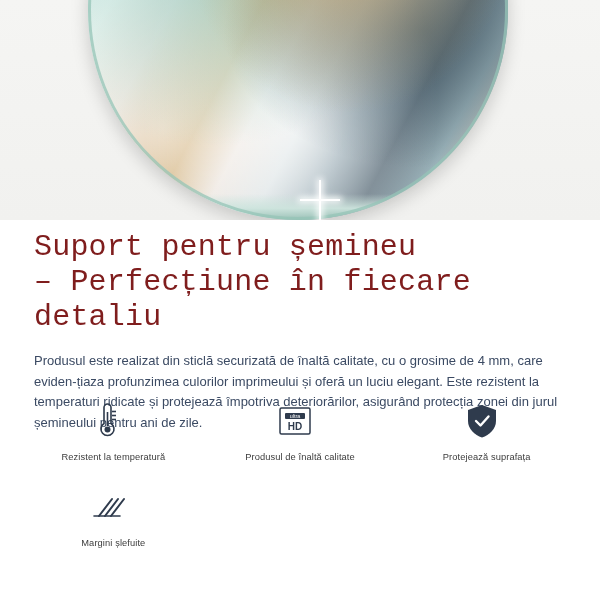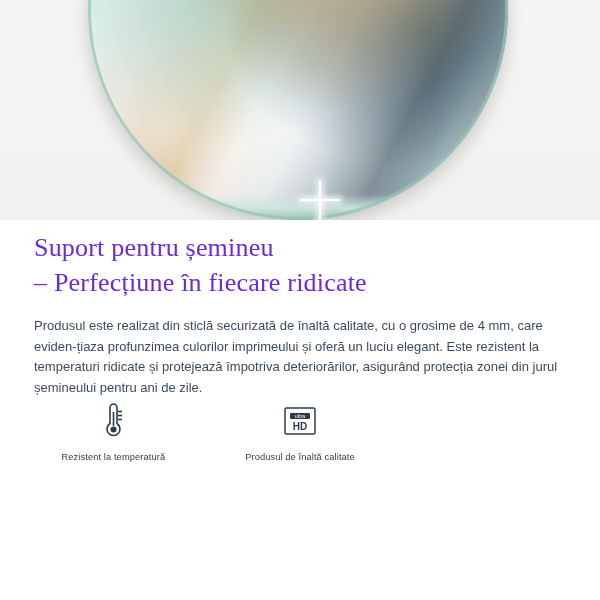--- a/index.html
+++ b/index.html
@@ -98,25 +98,25 @@
   .sparkle::after  { width: 2px;  height: 40px; }
 
   
   .content {
     position: absolute;
     left: 0; top: 220px;
     width: 600px;
     padding: 0 34px;
   }
   h1.title {
-    font-family: Liberation Serif, serif;
+    font-family: Liberation Mono, monospace;
     font-weight: 400;
-    font-size: 26px;
+    font-size: 30px;
     line-height: 35px;
-    color: #6d28d9;
+    color: #7f1d1d;
     margin-top: 10px;
     letter-spacing: 0.2px;
   }
   h1.title .line2 { display: block; }
   p.body-text {
     margin-top: 16px;
     font-size: 13px;
     line-height: 20.5px;
     color: #3b4a63;
     max-width: 534px;
@@ -133,21 +133,21 @@
     padding: 0 20px;
   }
   .feature {
     display: flex;
     flex-direction: column;
     align-items: center;
     justify-content: flex-start;
   }
   .feature-icon {
     width: 46px; height: 46px;
-    display: flex; align-items: center; justify-content: center;
+    display: flex; align-items: center; 
     color: #2f3b4d;
   }
   .feature-label {
     margin-top: 8px;
     font-size: 9.3px;
     color: #3c3c3c;
     text-align: left;
     letter-spacing: 0.1px;
   }
   svg { display: block; }
@@ -160,21 +160,21 @@
   <div class="hero">
     <div class="hero-bg"></div>
     <div class="glass-plate"></div>
     <div class="plate-edge"></div>
     <div class="sparkle"></div>
   </div>
 
   <div class="content">
     <h1 class="title">
       <span>Suport pentru șemineu</span>
-      <span class="line2">– Perfecțiune în fiecare ridicate</span>
+      <span class="line2">– Perfecțiune în fiecare detaliu</span>
     </h1>
     <p class="body-text">Produsul este realizat din sticlă securizată de înaltă calitate, cu o grosime de 4 mm, care eviden-țiaza profunzimea culorilor imprimeului și oferă un luciu elegant. Este rezistent la temperaturi ridicate și protejează împotriva deteriorărilor, asigurând protecția zonei din jurul șemineului pentru ani de zile.</p>
   </div>
 
   <div class="features">
 
     <div class="feature">
       <div class="feature-icon">
         <svg width="34" height="38" viewBox="0 0 34 38" fill="none" stroke="#2f3b4d" stroke-width="1.6">
           <path d="M14 5.5a3.5 3.5 0 0 1 7 0v16a6.5 6.5 0 1 1-7 0z"></path>
@@ -193,18 +193,38 @@
         <svg width="36" height="36" viewBox="0 0 36 36" fill="none" stroke="#2f3b4d" stroke-width="1.5">
           <rect x="3" y="5" width="30" height="26" rx="1.5"></rect>
           <rect x="8" y="10" width="20" height="6" rx="1" fill="#2f3b4d" stroke="none"></rect>
           <text x="18" y="15.2" font-size="5.4" fill="#ffffff" stroke="none" text-anchor="middle" font-family="Liberation Sans, sans-serif">ultra</text>
           <text x="18" y="26.5" font-size="10" fill="#2f3b4d" stroke="none" text-anchor="middle" font-weight="bold" font-family="Liberation Sans, sans-serif">HD</text>
         </svg>
       </div>
       <div class="feature-label">Produsul de înaltă calitate</div>
     </div>
 
-
-
+    <div class="feature">
+      <div class="feature-icon">
+        <svg width="36" height="38" viewBox="0 0 36 38" fill="none">
+          <path d="M18 3 L32 8 V19 C32 27 25.5 33 18 35.5 C10.5 33 4 27 4 19 V8 Z" fill="#2f3b4d"></path>
+          <path d="M12 19 L16.5 23.5 L24.5 14.5" stroke="#ffffff" stroke-width="2.4" fill="none" stroke-linecap="round" stroke-linejoin="round"></path>
+        </svg>
+      </div>
+      <div class="feature-label">Protejează suprafața</div>
+    </div>
+
+
+    <div class="feature">
+      <div class="feature-icon">
+        <svg width="36" height="34" viewBox="0 0 36 34" fill="none" stroke="#2f3b4d" stroke-width="2" stroke-linecap="round">
+          <line x1="9" y1="26" x2="22" y2="9"></line>
+          <line x1="15" y1="26" x2="28" y2="9"></line>
+          <line x1="21" y1="26" x2="34" y2="9"></line>
+          <line x1="4" y1="26" x2="30" y2="26" stroke-width="1.6"></line>
+        </svg>
+      </div>
+      <div class="feature-label">Margini șlefuite</div>
+    </div>
 
 
   </div>
 </div>
 
 </body></html>

